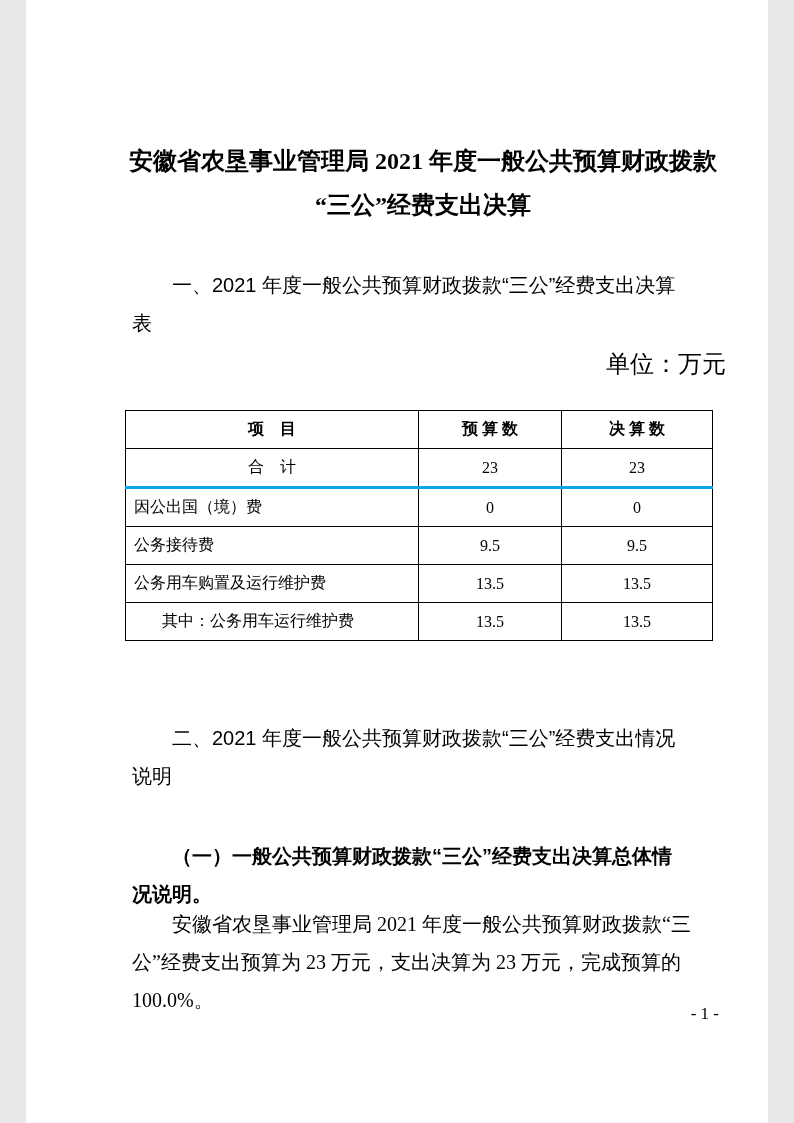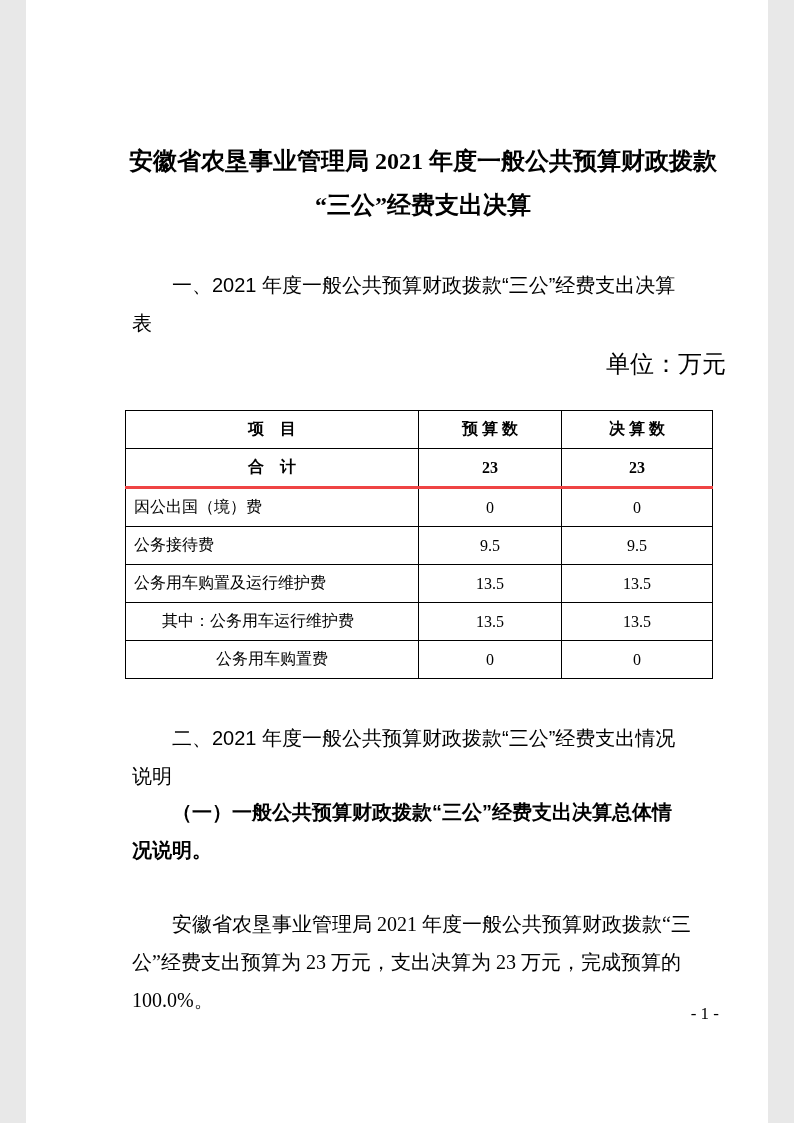--- a/index.html
+++ b/index.html
@@ -39,21 +39,21 @@
   .block { left: 106px; width: 600px; }
   .line {
     height: 38px;
     line-height: 38px;
     font-size: 20px;
     white-space: nowrap;
   }
   .indent { padding-left: 40px; }
 
   .heiti { font-family: "Liberation Sans", sans-serif; }
-  .bold  { font-weight: bold; }
+  .bold  { font-weight: bold; margin-top: 44px; }
 
   .sec1 { top: 266px; }
   .sec2 { top: 719px; }
   .sub1 { top: 793px; }
   .para1 { top: 905px; }
 
   
   .unit-line {
     left: 106px;
     top: 345px;
@@ -78,22 +78,22 @@
     height: 37px;
     font-size: 16px;
     font-weight: normal;
     padding: 0;
     vertical-align: middle;
     text-align: center;
     font-family: "Liberation Serif", serif;
   }
   table.budget tr.header-row th { font-weight: bold; }
   table.budget tr.total-row td {
-    font-weight: bold;
-    border-bottom: 3px solid #ef4444;
+    font-weight: normal;
+    border-bottom: 3px solid #0ea5e9;
   }
   table.budget td.label-left {
     text-align: left;
     padding-left: 8px;
   }
   table.budget td.label-indent {
     text-align: left;
     padding-left: 36px;
   }
   table.budget td.label-center { text-align: center; }
@@ -156,25 +156,20 @@
     <tr>
       <td class="label-left">公务用车购置及运行维护费</td>
       <td>13.5</td>
       <td>13.5</td>
     </tr>
     <tr>
       <td class="label-indent">其中：公务用车运行维护费</td>
       <td>13.5</td>
       <td>13.5</td>
     </tr>
-    <tr>
-      <td class="label-center">公务用车购置费</td>
-      <td>0</td>
-      <td>0</td>
-    </tr>
   </tbody>
     </table>
 
   <div class="abs block sec2 heiti">
     <div class="line indent">二、2021 年度一般公共预算财政拨款“三公”经费支出情况</div>
     <div class="line">说明</div>
   </div>
 
   <div class="abs block sub1 heiti bold">
     <div class="line indent">（一）一般公共预算财政拨款“三公”经费支出决算总体情</div>

